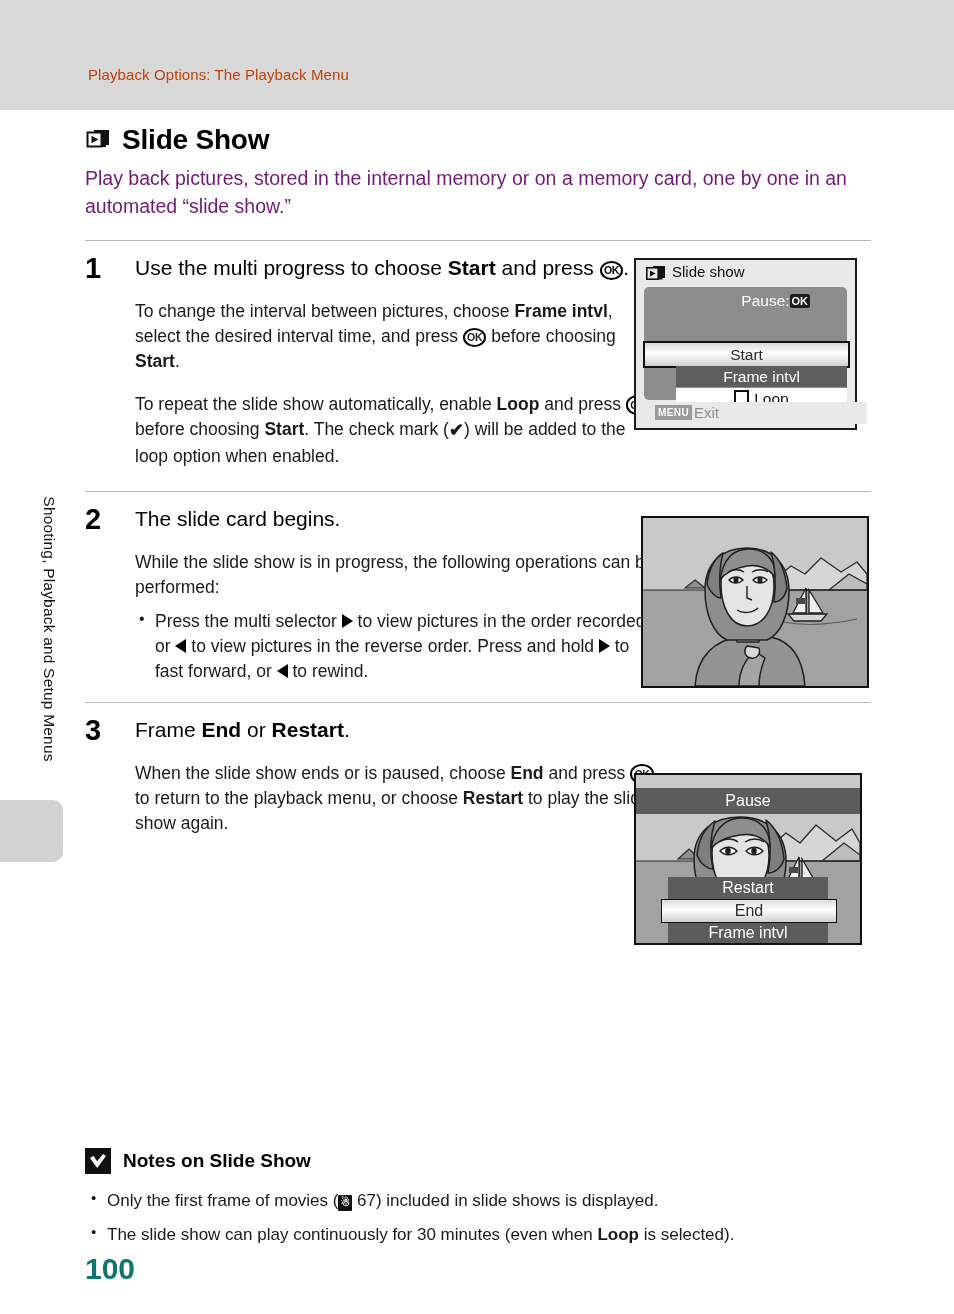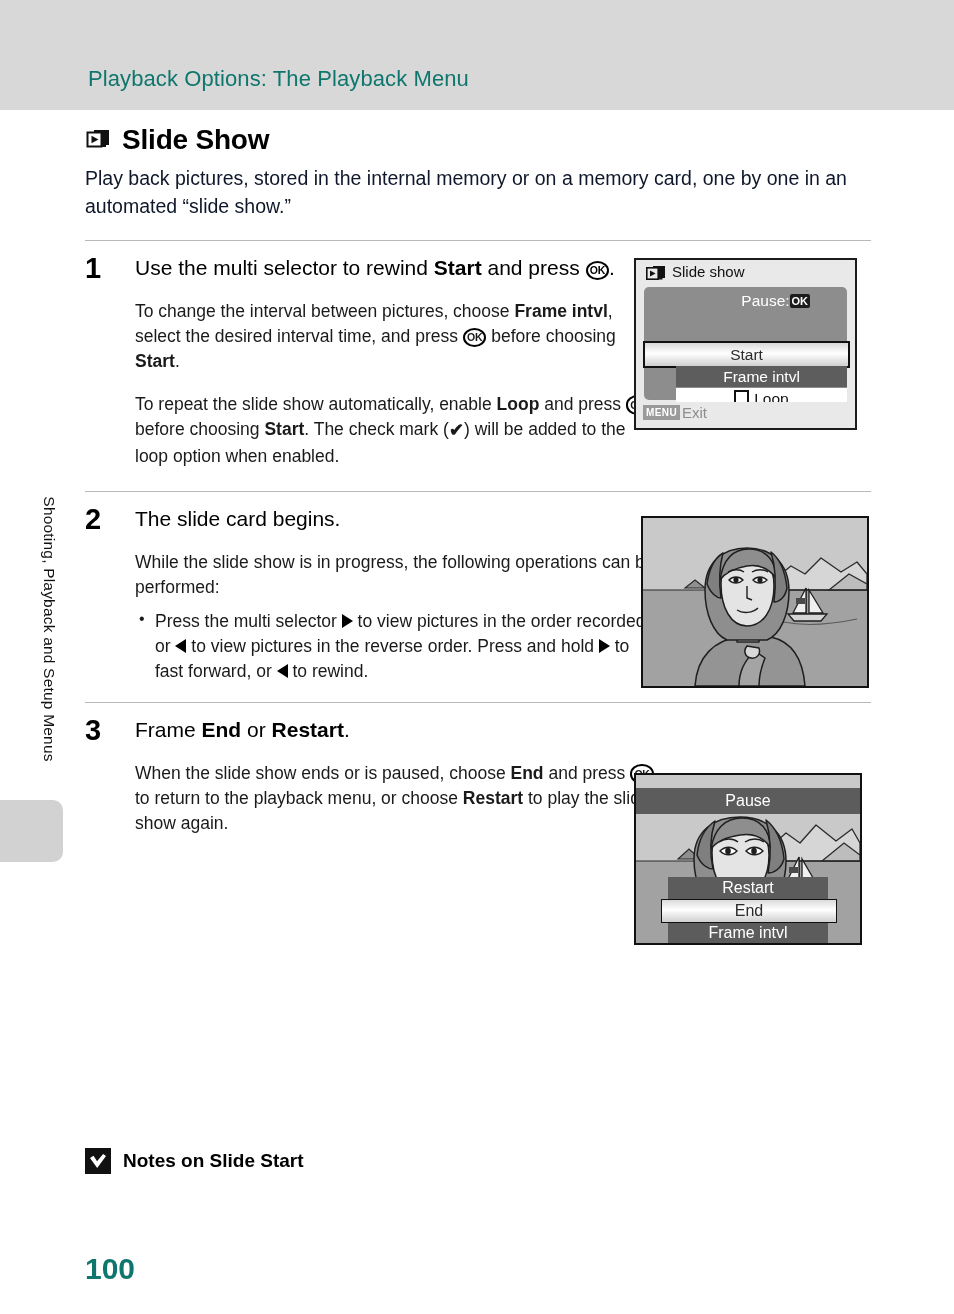--- a/index.html
+++ b/index.html
@@ -9,41 +9,41 @@
     color:#000;position:relative;overflow:hidden;
     -webkit-font-smoothing:antialiased;
   }
   
   .header-band{
     position:absolute;left:0;top:0;width:954px;height:110px;
     background:#d8d8d8;
   }
   .header-title{
     position:absolute;left:88px;top:66px;
-    font-size:22px;color:#0f766e;letter-spacing:.1px;
+    font-size:15px;color:#c2410c;letter-spacing:.1px;
   }
   
   .side-tab{
     position:absolute;left:0;top:800px;width:63px;height:62px;
     background:#d2d2d2;border-radius:0 10px 10px 0;
   }
   .side-vertical{
     position:absolute;left:-111px;top:620px;width:320px;
     text-align:center;font-size:15.5px;color:#111;
     transform:rotate(90deg);transform-origin:center center;
     white-space:nowrap;letter-spacing:.2px;
   }
   
   .content{position:absolute;left:85px;top:110px;width:786px;}
   h1.section-title{
     margin:0;padding:14px 0 0 0;font-size:28px;font-weight:bold;
     letter-spacing:-.2px;display:flex;align-items:center;gap:11px;
   }
   .intro{
-    margin:9px 0 0 0;font-size:19.5px;line-height:1.42;color:#0f172a;
+    margin:9px 0 0 0;font-size:19.5px;line-height:1.42;color:#701a75;
     width:782px;
   }
   hr.rule{
     border:none;border-top:1px solid #b9b9b9;margin:20px 0 0 0;width:786px;
   }
   .step{position:relative;padding:13px 0 0 0;min-height:10px;}
   .step-num{
     position:absolute;left:0;top:13px;font-size:29px;font-weight:bold;
     line-height:1;
   }
@@ -96,21 +96,21 @@
   }
   .row-frame{
     position:absolute;left:32px;top:79px;width:171px;height:21px;
     background:#5d5d5d;text-align:center;font-size:15.5px;line-height:21px;color:#fff;
   }
   .row-loop{
     position:absolute;left:32px;top:101px;width:171px;height:21px;
     background:#fff;text-align:center;font-size:15.5px;line-height:21px;color:#111;
   }
   .cbox{display:inline-block;width:11px;height:11px;border:2px solid #111;background:#fff;vertical-align:-1px;margin-right:5px;}
-  .s1-bot{position:absolute;left:0;top:142px;width:219px;height:22px;background:#e9e9e9;}
+  .s1-bot{position:absolute;left:12px;top:142px;width:219px;height:22px;background:#e9e9e9;}
   .menubox{
     position:absolute;left:7px;top:3px;background:#9a9a9a;color:#fff;
     font-size:10px;font-weight:bold;letter-spacing:.4px;padding:2px 3px;
     font-family:"Liberation Sans",sans-serif;
   }
   .exit-l{position:absolute;left:46px;top:2px;font-size:15px;color:#8d8d8d;text-align:center;}
   
   #shot2{left:641px;top:516px;}
   .s2{width:224px;height:168px;border:2.5px solid #111;background:#9a9a9a;overflow:hidden;position:relative;}
   
@@ -168,21 +168,21 @@
     <span>Slide Show</span>
   </h1>
 
   <p class="intro">Play back pictures, stored in the internal memory or on a memory card, one by one in an automated “slide show.”</p>
 
   <hr class="rule">
 
   <div class="step">
     <div class="step-num">1</div>
     <div class="step-body">
-      <div class="step-head"><span>Use the multi selector to rewind </span><b>Start</b><span> and press </span><span class="ok">OK</span><span>.</span></div>
+      <div class="step-head"><span>Use the multi progress to choose </span><b>Start</b><span> and press </span><span class="ok">OK</span><span>.</span></div>
 
       <p class="step-p">To change the interval between pictures, choose <b>Frame intvl</b>, select the desired interval time, and press <span class="ok">OK</span> before choosing <b>Start</b>.</p>
 
       <p class="step-p">To repeat the slide show automatically, enable <b>Loop</b> and press <span class="ok">OK</span> before choosing <b>Start</b>. The check mark (<span class="check">✔</span>) will be added to the loop option when enabled.</p>
     </div>
   </div>
 
   <hr class="rule" style="margin-top:22px;">
 
   <div class="step">
@@ -332,17 +332,21 @@
     <div class="s3-pausebar">Pause</div>
     <div class="s3-restart">Restart</div>
     <div class="s3-end">End</div>
     <div class="s3-frame">Frame intvl</div>
   </div>
 </div>
 
 <div class="notes">
   <div class="notes-head">
     <span class="note-mark"></span>
-    <span>Notes on Slide Start</span>
-  </div>
+    <span>Notes on Slide Show</span>
+  </div>
+  <ul class="notes-list">
+    <li><span>Only the first frame of movies (</span><span class="movie-glyph">☃</span><span> 67) included in slide shows is displayed.</span></li>
+    <li><span>The slide show can play continuously for 30 minutes (even when </span><b>Loop</b><span> is selected).</span></li>
+  </ul>
 </div>
 
 <div class="page-num">100</div>
 
 </body></html>

